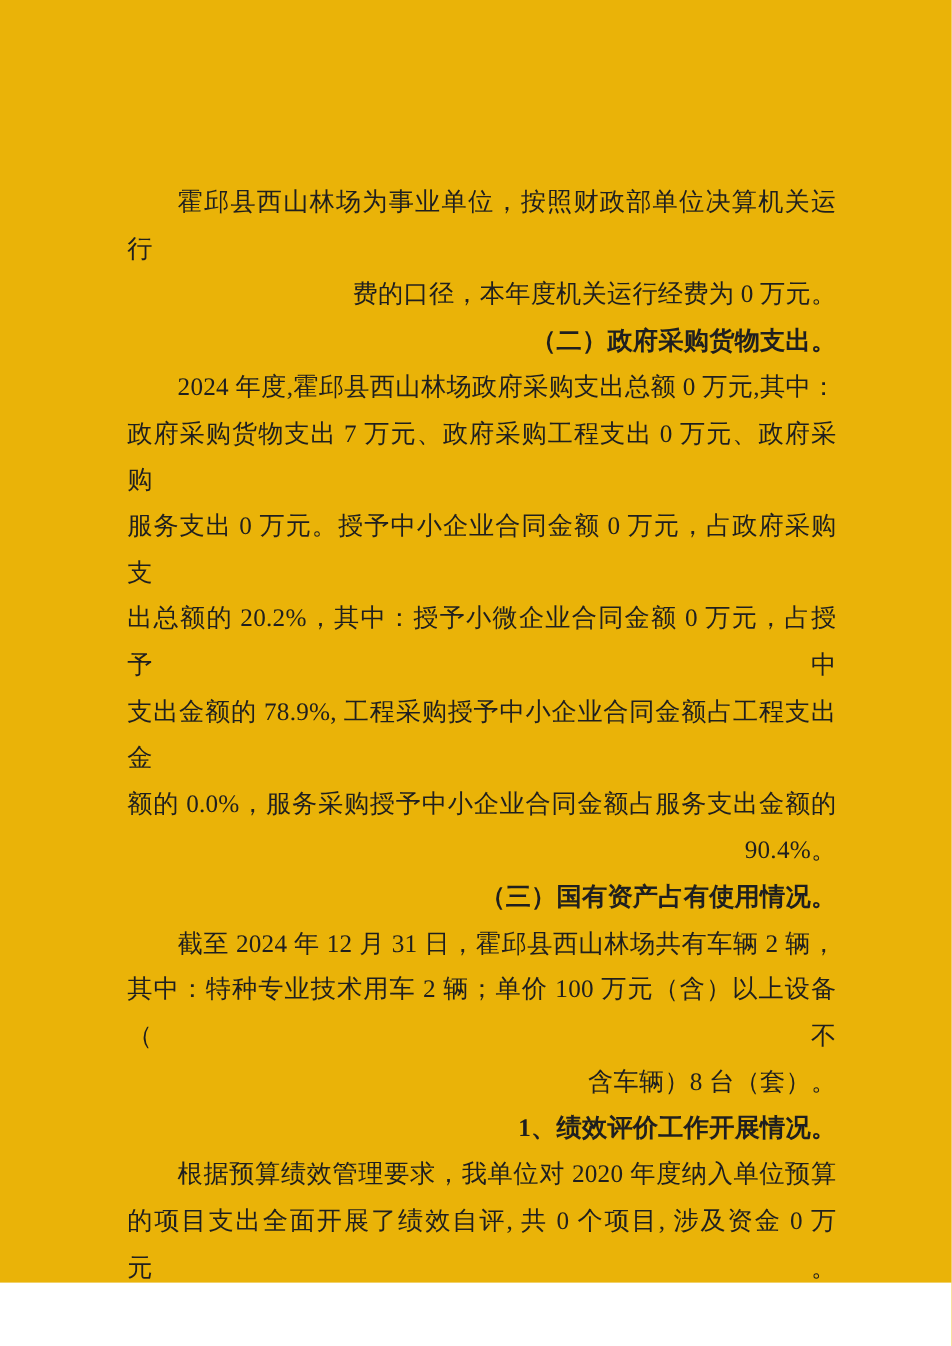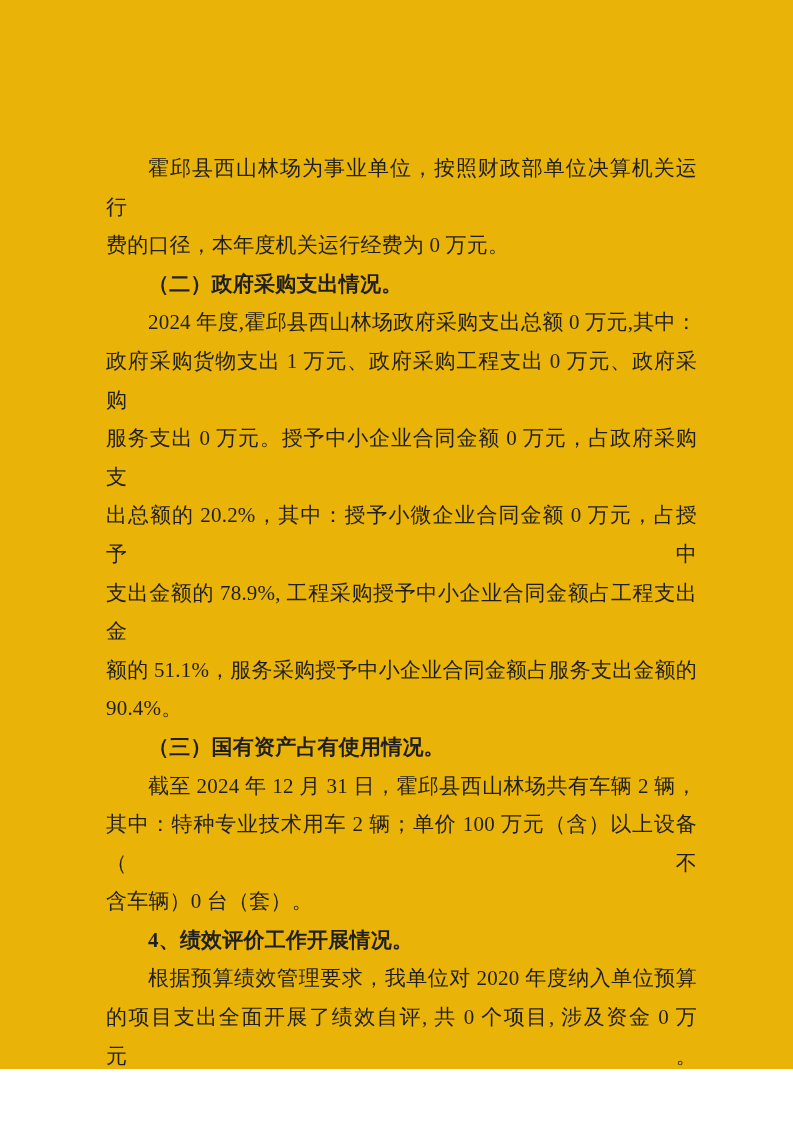--- a/index.html
+++ b/index.html
@@ -13,50 +13,50 @@
     overflow: hidden;
     box-sizing: border-box;
   }
   .content {
     padding: 149px 96px 0 106px;
   }
   .ln {
     margin: 0;
     font-size: 21px;
     line-height: 38.6px;
-    text-align: left;
+    text-align: right;
     letter-spacing: 0.2px;
   }
   
   .j {
     text-align: justify;
     text-align-last: justify;
   }
   
   .i { text-indent: 2em; }
   
   .h { font-weight: bold; }
 </style>
 </head>
 <body>
 
 <div class="page">
   <div class="content">
     <p class="ln i j">霍邱县西山林场为事业单位，按照财政部单位决算机关运行</p>
     <p class="ln">费的口径，本年度机关运行经费为 0 万元。</p>
-    <p class="ln i h">（二）政府采购支出情况。</p>
+    <p class="ln i h">（二）政府采购货物支出。</p>
     <p class="ln i j">2024 年度,霍邱县西山林场政府采购支出总额 0 万元,其中：</p>
-    <p class="ln j">政府采购货物支出 1 万元、政府采购工程支出 0 万元、政府采购</p>
+    <p class="ln j">政府采购货物支出 7 万元、政府采购工程支出 0 万元、政府采购</p>
     <p class="ln j">服务支出 0 万元。授予中小企业合同金额 0 万元，占政府采购支</p>
     <p class="ln j">出总额的 20.2%，其中：授予小微企业合同金额 0 万元，占授予中</p>
     <p class="ln j">支出金额的 78.9%, 工程采购授予中小企业合同金额占工程支出金</p>
-    <p class="ln j">额的 51.1%，服务采购授予中小企业合同金额占服务支出金额的</p>
+    <p class="ln j">额的 0.0%，服务采购授予中小企业合同金额占服务支出金额的</p>
     <p class="ln">90.4%。</p>
     <p class="ln i h">（三）国有资产占有使用情况。</p>
     <p class="ln i j">截至 2024 年 12 月 31 日，霍邱县西山林场共有车辆 2 辆，</p>
     <p class="ln j">其中：特种专业技术用车 2 辆；单价 100 万元（含）以上设备（不</p>
-    <p class="ln">含车辆）0 台（套）。</p>
-    <p class="ln i h">4、绩效评价工作开展情况。</p>
+    <p class="ln">含车辆）8 台（套）。</p>
+    <p class="ln i h">1、绩效评价工作开展情况。</p>
     <p class="ln i j">根据预算绩效管理要求，我单位对 2020 年度纳入单位预算</p>
     <p class="ln j">的项目支出全面开展了绩效自评, 共 0 个项目, 涉及资金 0 万元。</p>
 
   </div>
 </div>
 
 </body></html>

